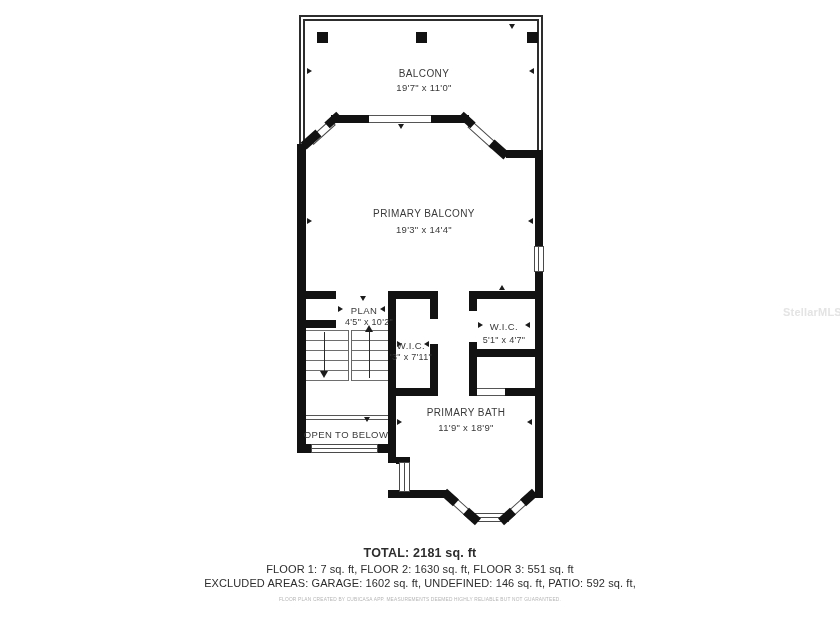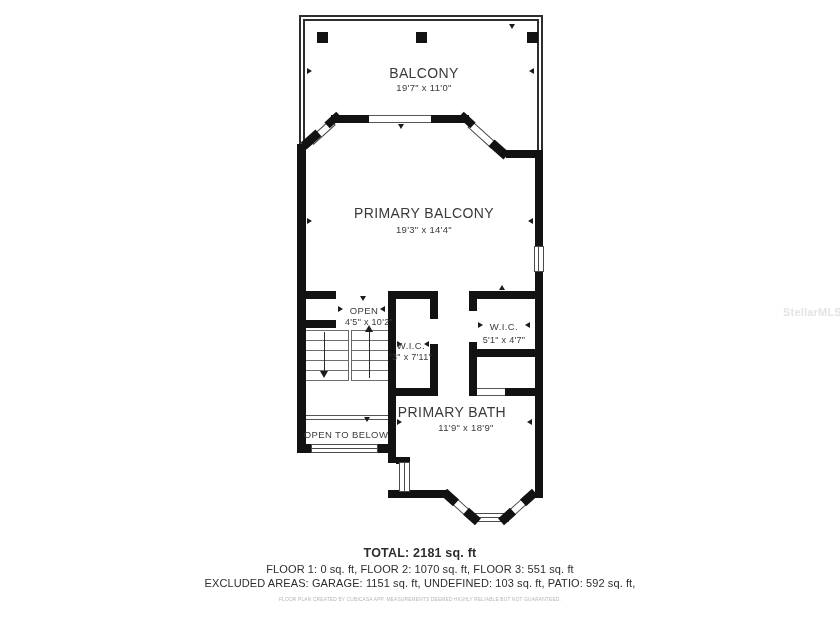--- a/index.html
+++ b/index.html
@@ -26,21 +26,21 @@
   .tku{border-left:4px solid transparent;border-right:4px solid transparent;border-bottom:7px solid #1c1c1c;}
   .tkd{border-left:4px solid transparent;border-right:4px solid transparent;border-top:7px solid #1c1c1c;}
   
   .tick{position:absolute;width:0;height:0;z-index:6;}
   .tick.r{border-top:3.5px solid transparent;border-bottom:3.5px solid transparent;border-left:5px solid #1c1c1c;}
   .tick.l{border-top:3.5px solid transparent;border-bottom:3.5px solid transparent;border-right:5px solid #1c1c1c;}
   .tick.u{border-left:3.5px solid transparent;border-right:3.5px solid transparent;border-bottom:5px solid #1c1c1c;}
   .tick.d{border-left:3.5px solid transparent;border-right:3.5px solid transparent;border-top:5px solid #1c1c1c;}
   
   .lbl{position:absolute;transform:translate(-50%,-50%);white-space:nowrap;z-index:7;
-       font-size:14px;letter-spacing:.4px;color:#3a3a3a;}
+       font-size:10px;letter-spacing:.4px;color:#3a3a3a;}
   .dim{position:absolute;transform:translate(-50%,-50%);white-space:nowrap;z-index:7;
        font-size:9.5px;letter-spacing:.3px;color:#3a3a3a;}
   .sm{font-size:9.5px;}
   #summary{position:absolute;top:546px;left:0;width:840px;text-align:center;z-index:8;color:#2d2d2d;}
   #summary .total{font-size:12.5px;font-weight:bold;margin-bottom:3px;letter-spacing:.2px;}
   #summary .line{font-size:11px;line-height:13.6px;letter-spacing:.1px;}
   #summary .disc{font-size:4.8px;color:#b5b5b5;margin-top:7px;letter-spacing:.2px;}
   #watermark{position:absolute;left:783px;top:306px;font-size:11px;font-weight:bold;
              color:#e4e4e4;z-index:1;letter-spacing:.2px;}
 </style>
@@ -123,36 +123,36 @@
   <div class="tick r" style="left:397px;top:419px;"></div>
   <div class="tick l" style="left:527px;top:419px;"></div>
   <div class="tick d" style="left:364px;top:417px;"></div>
 
   <div class="lbl" style="left:424px;top:73px;">BALCONY</div>
   <div class="dim" style="left:424px;top:87px;">19'7" x 11'0"</div>
 
   <div class="lbl" style="left:424px;top:213px;">PRIMARY BALCONY</div>
   <div class="dim" style="left:424px;top:229px;">19'3" x 14'4"</div>
 
-  <div class="lbl sm" style="left:364px;top:310px;">OPEN</div>
+  <div class="lbl sm" style="left:364px;top:310px;">PLAN</div>
   <div class="dim" style="left:369px;top:322px;font-size:9px;">4'5" x 10'2"</div>
 
   <div class="lbl sm" style="left:411px;top:345px;">W.I.C.</div>
   <div class="dim" style="left:411px;top:357px;font-size:9px;">'3" x 7'11"</div>
 
   <div class="lbl sm" style="left:504px;top:326px;">W.I.C.</div>
   <div class="dim" style="left:504px;top:340px;font-size:9px;">5'1" x 4'7"</div>
 
-  <div class="lbl" style="left:452px;top:412px;">PRIMARY BATH</div>
+  <div class="lbl" style="left:466px;top:412px;">PRIMARY BATH</div>
   <div class="dim" style="left:466px;top:427px;">11'9" x 18'9"</div>
 
   <div class="lbl sm" style="left:346px;top:434px;">OPEN TO BELOW</div>
 
   <div id="summary">
     <div class="total">TOTAL: 2181 sq. ft</div>
-    <div class="line">FLOOR 1: 0 sq. ft, FLOOR 2: 1070 sq. ft, FLOOR 3: 551 sq. ft</div>
-    <div class="line">EXCLUDED AREAS: GARAGE: 1151 sq. ft, UNDEFINED: 103 sq. ft, PATIO: 592 sq. ft,</div>
+    <div class="line">FLOOR 1: 7 sq. ft, FLOOR 2: 1630 sq. ft, FLOOR 3: 551 sq. ft</div>
+    <div class="line">EXCLUDED AREAS: GARAGE: 1602 sq. ft, UNDEFINED: 146 sq. ft, PATIO: 592 sq. ft,</div>
     <div class="disc">FLOOR PLAN CREATED BY CUBICASA APP. MEASUREMENTS DEEMED HIGHLY RELIABLE BUT NOT GUARANTEED.</div>
   </div>
 
   <div id="watermark">StellarMLS</div>
 
 </div>
 
 </body></html>

